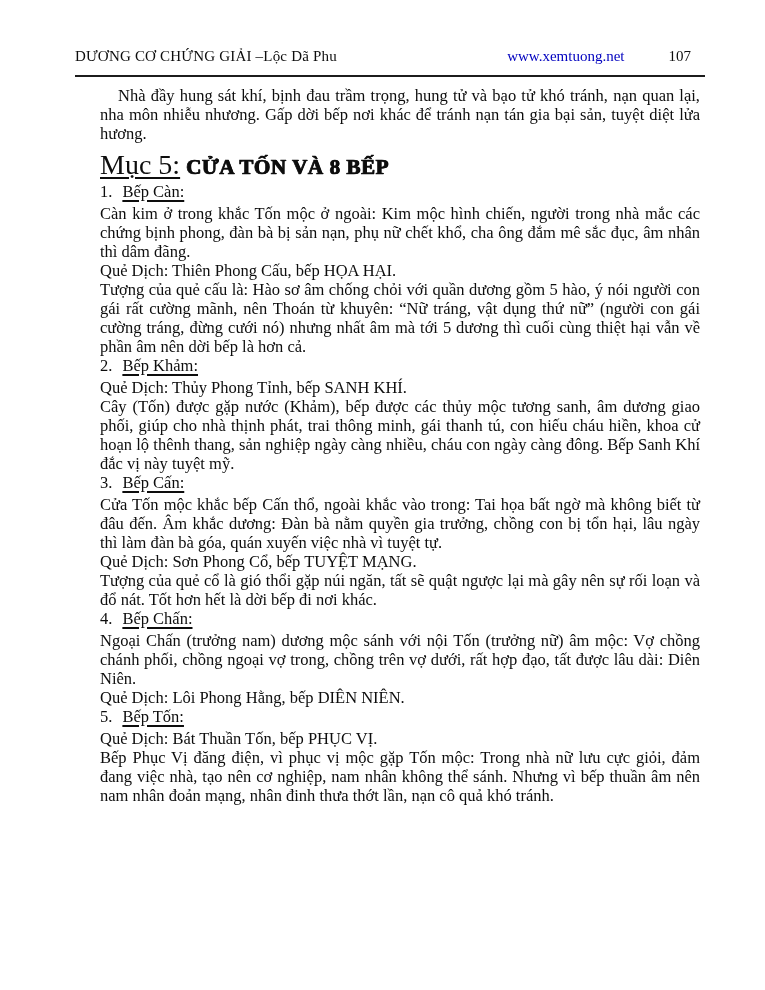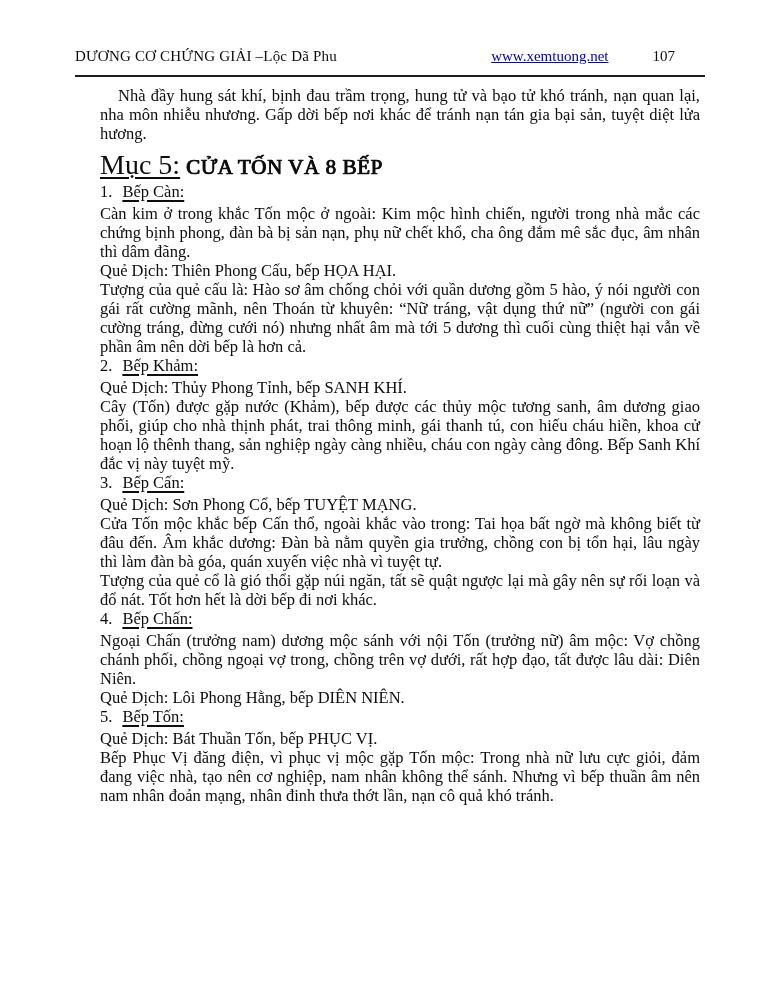--- a/index.html
+++ b/index.html
@@ -23,24 +23,23 @@
     display: flex;
     align-items: baseline;
     margin: 0 60px 0 75px;
     font-size: 15px;
     line-height: 19px;
     white-space: nowrap;
   }
   .h-title { flex: 1; letter-spacing: 0.2px; }
   .h-link {
     color: #0000bf;
-    text-decoration: underline;
     cursor: pointer;
   }
-  .h-page { margin-left: 44px; margin-right: 30px; }
+  .h-page { margin-left: 44px; margin-right: 14px; }
   .rule {
     margin: 9px 0 0 75px;
     width: 630px;
     border-top: 2px solid #1c1c1c;
   }
   
   .content {
     margin-left: 100px;
     width: 600px;
     font-size: 16.5px;
@@ -58,21 +57,21 @@
     white-space: nowrap;
   }
   .muc {
     font-size: 28px;
     text-decoration: underline;
     text-decoration-thickness: 2px;
     text-underline-offset: 3px;
   }
   .sec-title {
     font-size: 21px;
-    font-weight: normal;
+    font-weight: bold;
     letter-spacing: 0.6px;
     margin-left: 6px;
     -webkit-text-stroke: 0.7px #0d0d0d;
     text-shadow: 0.6px 0 0 #0d0d0d;
     text-align: center;
   }
   
   .item-heading {
     margin-bottom: 3px;
     white-space: nowrap;
@@ -118,22 +117,22 @@
         <span class="num">2.</span><span class="ihead">Bếp Khảm:</span>
       </div>
       <p class="para">Quẻ Dịch: Thủy Phong Tỉnh, bếp SANH KHÍ.</p>
       <p class="para">Cây (Tốn) được gặp nước (Khảm), bếp được các thủy mộc tương sanh, âm dương giao phối, giúp cho nhà thịnh phát, trai thông minh, gái thanh tú, con hiếu cháu hiền, khoa cử hoạn lộ thênh thang, sản nghiệp ngày càng nhiều, cháu con ngày càng đông. Bếp Sanh Khí đắc vị này tuyệt mỹ.</p>
     </div>
 
     <div class="item">
       <div class="item-heading">
         <span class="num">3.</span><span class="ihead">Bếp Cấn:</span>
       </div>
+      <p class="para">Cửa Tốn mộc khắc bếp Cấn thổ, ngoài khắc vào trong: Tai họa bất ngờ mà không biết từ đâu đến. Âm khắc dương: Đàn bà nằm quyền gia trưởng, chồng con bị tổn hại, lâu ngày thì làm đàn bà góa, quán xuyến việc nhà vì tuyệt tự.</p>
       <p class="para">Quẻ Dịch: Sơn Phong Cổ, bếp TUYỆT MẠNG.</p>
-      <p class="para">Cửa Tốn mộc khắc bếp Cấn thổ, ngoài khắc vào trong: Tai họa bất ngờ mà không biết từ đâu đến. Âm khắc dương: Đàn bà nằm quyền gia trưởng, chồng con bị tổn hại, lâu ngày thì làm đàn bà góa, quán xuyến việc nhà vì tuyệt tự.</p>
       <p class="para">Tượng của quẻ cổ là gió thổi gặp núi ngăn, tất sẽ quật ngược lại mà gây nên sự rối loạn và đổ nát. Tốt hơn hết là dời bếp đi nơi khác.</p>
     </div>
 
     <div class="item">
       <div class="item-heading">
         <span class="num">4.</span><span class="ihead">Bếp Chấn:</span>
       </div>
       <p class="para">Ngoại Chấn (trưởng nam) dương mộc sánh với nội Tốn (trưởng nữ) âm mộc: Vợ chồng chánh phối, chồng ngoại vợ trong, chồng trên vợ dưới, rất hợp đạo, tất được lâu dài: Diên Niên.</p>
       <p class="para">Quẻ Dịch: Lôi Phong Hằng, bếp DIÊN NIÊN.</p>
     </div>

